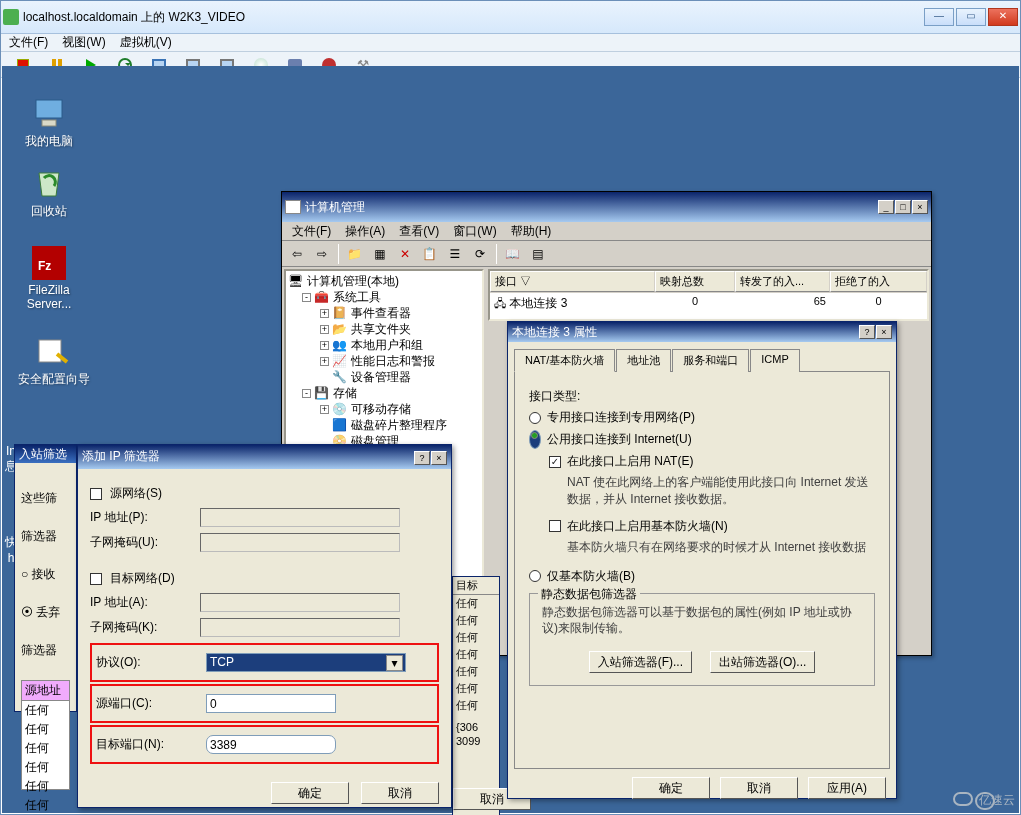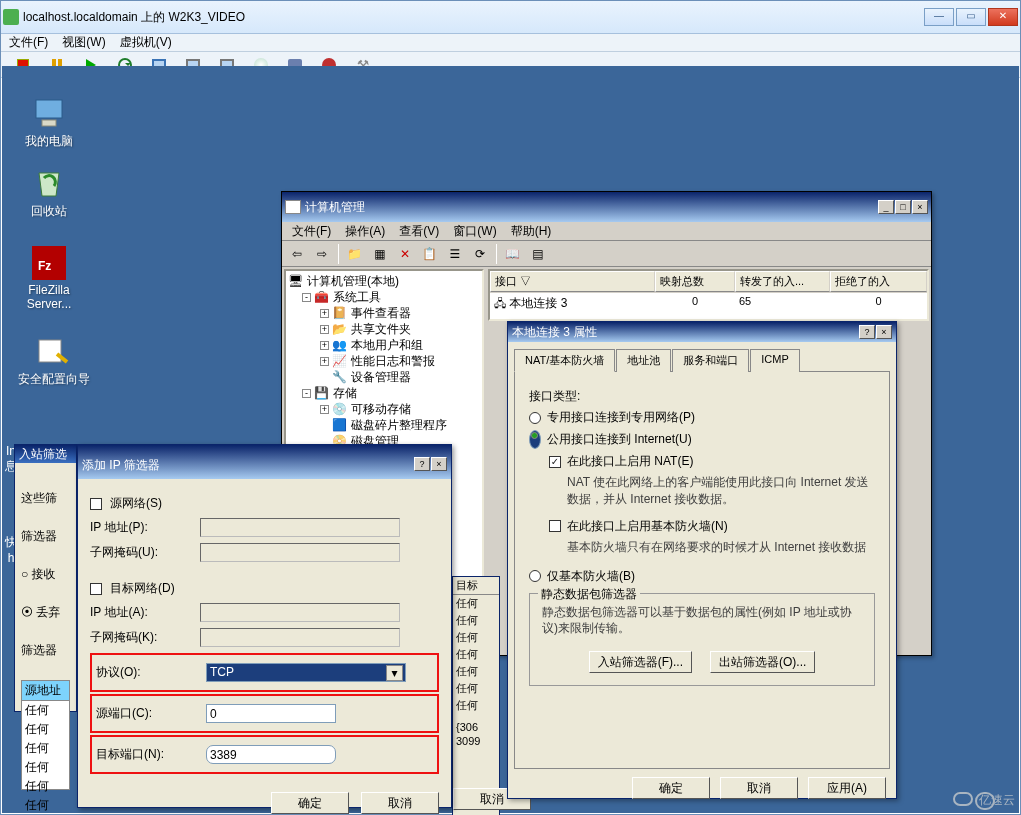--- a/index.html
+++ b/index.html
@@ -66,25 +66,25 @@
 .group .gl{position:absolute;top:-8px;left:8px;background:#ece9d8;padding:0 3px}
 .btn{min-width:78px;height:22px;background:#ece9d8;border:1px solid #555;border-top-color:#fff;border-left-color:#fff;font-size:12px;padding:0 8px}
 .btnsrow{display:flex;gap:10px;justify-content:flex-end;margin:8px 10px}
 .help{color:#404040}
 
 .inb{position:absolute;left:12px;top:443px;width:63px;height:268px;background:#ece9d8;border:1px solid #0a246a}
 .inb .ptitle{background:linear-gradient(#0a246a,#3a6fc0);color:#fff;height:18px;padding:0 4px;display:flex;align-items:center;font-size:11px;overflow:hidden}
 .inb-body{padding:6px 6px;font-size:11px;color:#000}
 .inb-body .row{margin:21px 0;white-space:nowrap;overflow:hidden}
 .tbl{border:1px solid #888;background:#fff;margin-top:4px;height:110px}
-.tbl .th{background:#7dd3fc;border-bottom:1px solid #888;padding:1px 3px}
+.tbl .th{background:#f0abfc;border-bottom:1px solid #888;padding:1px 3px}
 .tbl .td{padding:1px 3px}
 
 .addip{position:absolute;left:75px;top:443px;width:375px;height:364px;background:#ece9d8;border:1px solid #0a246a;box-shadow:2px 2px 5px rgba(0,0,0,.4)}
-.addip .ptitle{background:linear-gradient(#0a246a,#a6caf0);color:#fff;height:34px;padding:12px 4px;display:flex;align-items:flex-start}
+.addip .ptitle{background:linear-gradient(#0a246a,#a6caf0);color:#fff;height:24px;padding:4px 4px;display:flex;align-items:flex-end}
 .addip .body{padding:10px 12px}
 .addip .lrow{display:flex;align-items:center;gap:8px;margin:6px 0}
 .addip .lrow label{width:102px}
 .txt{height:19px;border:1px solid #7f9db9;background:#fff;padding:1px 3px;font-size:12px}
 .txt[disabled]{background:#ece9d8;border:1px inset #bbb}
 .sel{height:19px;border:1px solid #7f9db9;background:#1c3e7c;color:#fff;padding:1px 3px;font-size:12px;position:relative}
 .sel::after{content:"▾";position:absolute;right:2px;top:1px;color:#000;background:#ece9d8;width:15px;text-align:center;border:1px solid #888}
 .mark{border:2px solid #e11;border-radius:0;padding:2px 4px;margin:2px 0}
 
 .ghost{position:absolute;left:450px;top:546px;width:48px;height:260px;background:#ece9d8;border:1px solid #0a246a}
@@ -282,21 +282,21 @@
           <div class="lph">
             <div class="lhrow">
               <div class="lhc" style="width:165px">接口 ▽</div>
               <div class="lhc" style="width:80px">映射总数</div>
               <div class="lhc" style="width:95px">转发了的入...</div>
               <div class="lhc" style="flex:1">拒绝了的入</div>
             </div>
             <div class="ldr">
               <div class="ldc" style="width:165px">🖧 <span>本地连接 3</span></div>
               <div class="ldc" style="width:80px;text-align:center">0</div>
-              <div class="ldc" style="width:95px;text-align:left">65</div>
+              <div class="ldc" style="width:95px;text-align:right">65</div>
               <div class="ldc" style="flex:1;text-align:center">0</div>
             </div>
           </div>
         </div>
       </div>
     </div>
 
     <div class="ghost" style="top:510px">
       <div style="background:#ece9d8;border-bottom:1px solid #888">目标</div>
       <div>任何</div><div>任何</div><div>任何</div>

